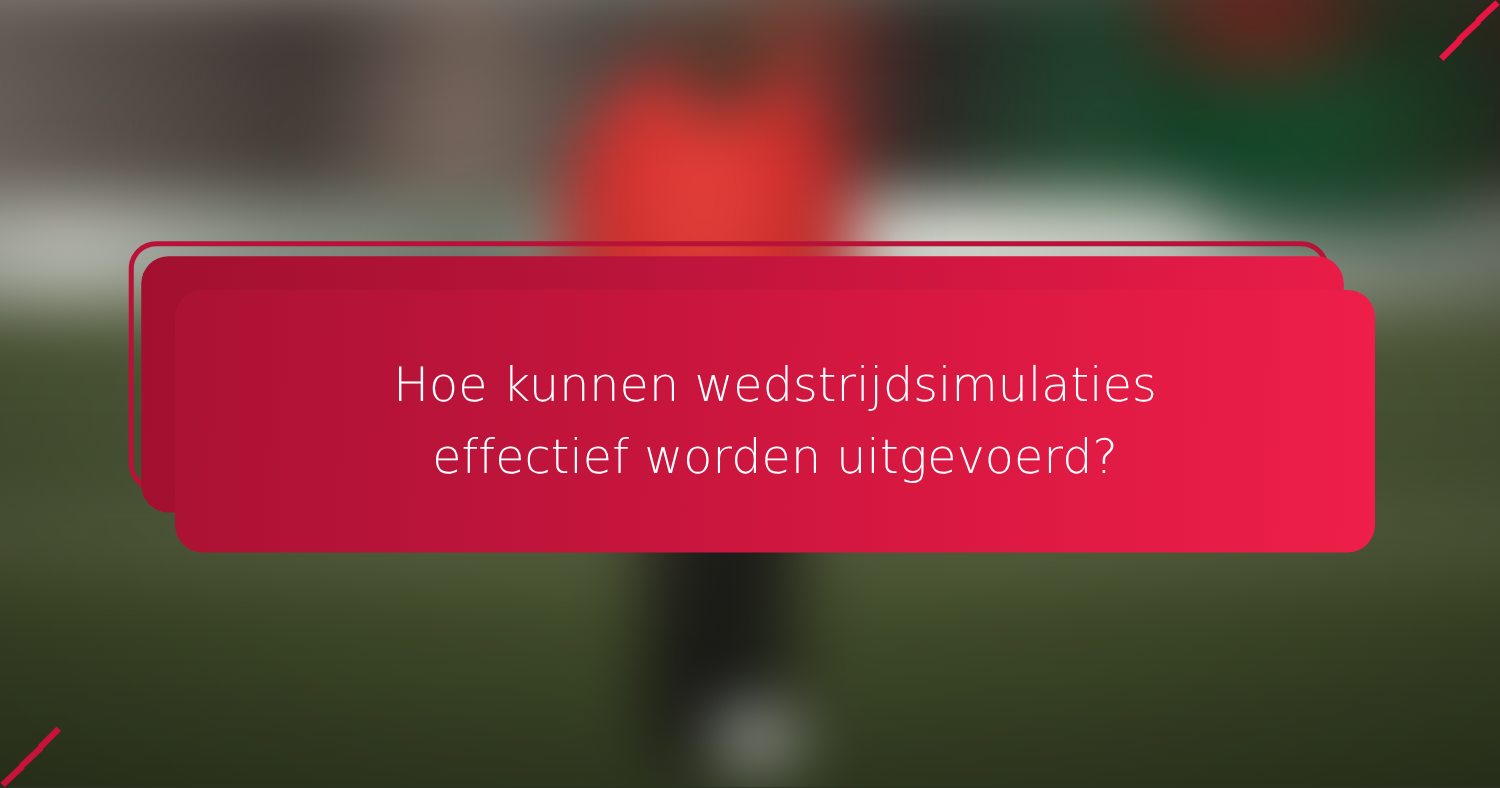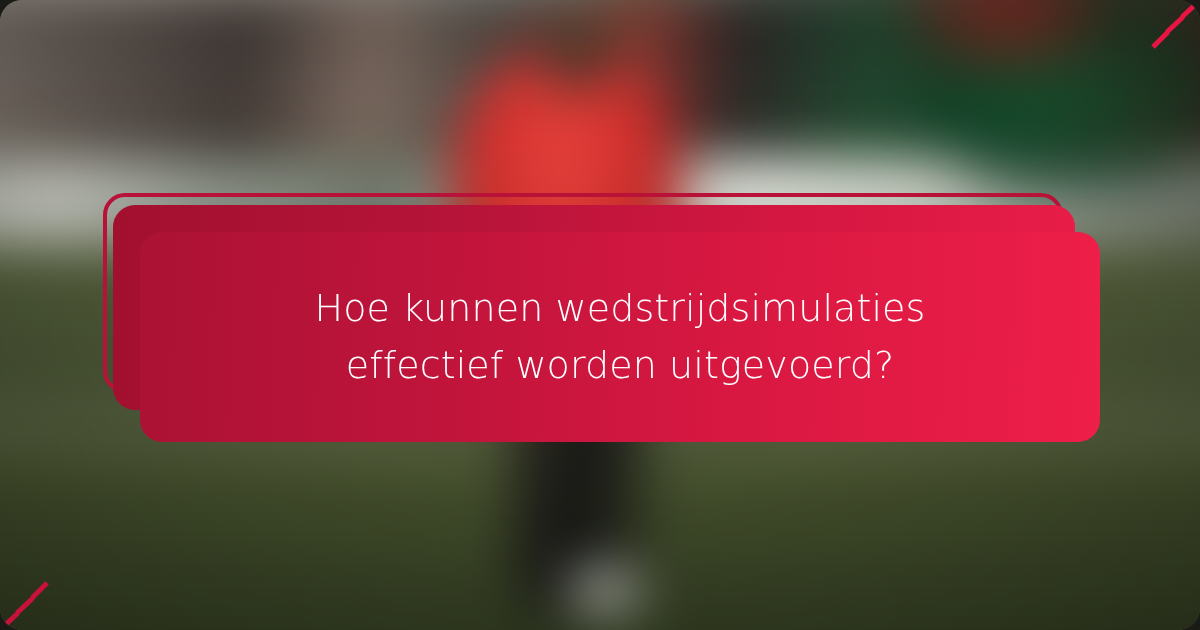--- a/index.html
+++ b/index.html
@@ -10,21 +10,20 @@
   body {
     font-family: "DejaVu Sans", sans-serif;
   }
 
   #stage {
     position: relative;
     width: 1200px;
     height: 630px;
     overflow: hidden;
     background: #3c4a2c;
-    border-radius: 22px;
   }
 
   
   .bg-root {
     position: absolute;
     inset: 0;
     overflow: hidden;
   }
   .bg-layer {
     position: absolute;

